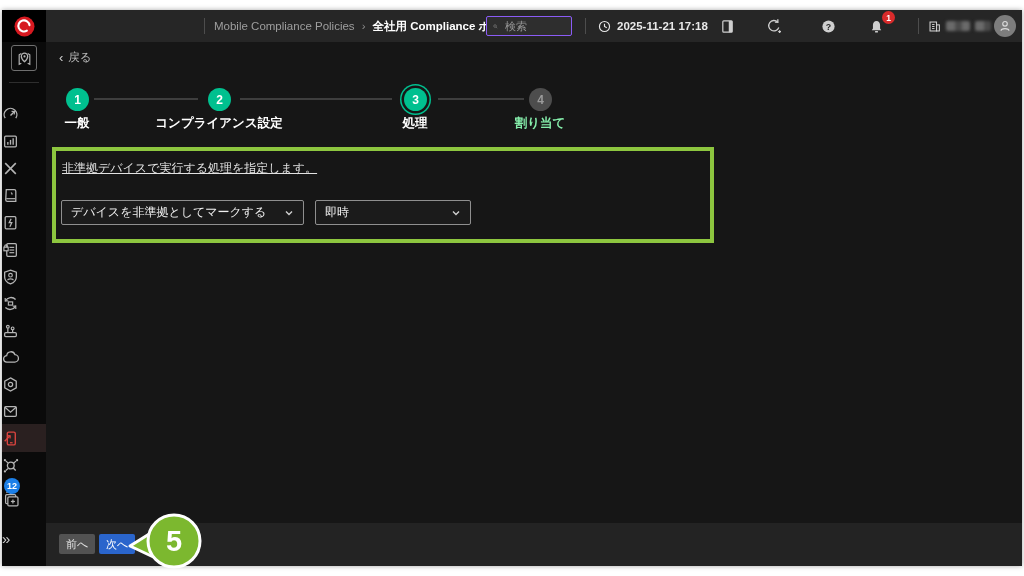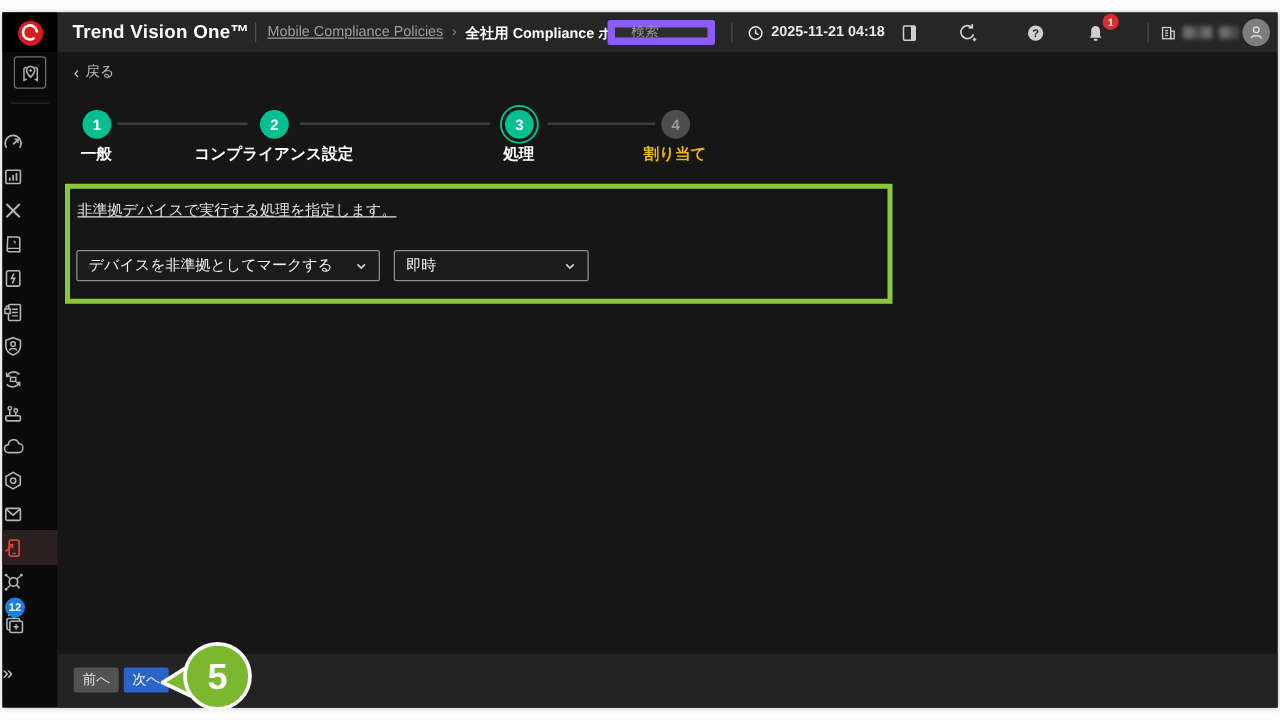--- a/index.html
+++ b/index.html
@@ -4,24 +4,24 @@
 <style>
   html,body{margin:0;padding:0;width:1024px;height:576px;background:#ffffff;overflow:hidden;
     font-family:"Liberation Sans","DejaVu Sans",sans-serif;}
   .window{position:absolute;left:2px;top:10px;width:1020px;height:556px;background:#161616;box-shadow:0 0 5px rgba(0,0,0,.35);}
   
   .header{position:absolute;top:0;left:0;right:0;height:32px;background:#262626;}
   .logo-block{position:absolute;left:0;top:0;width:44px;height:32px;background:#000;display:flex;align-items:center;justify-content:center;}
   .title{position:absolute;left:56px;top:0;height:32px;line-height:32px;color:#fff;font-size:15px;font-weight:bold;letter-spacing:.2px;}
   .hdiv{position:absolute;top:8px;width:1px;height:16px;background:#4d4d4d;}
   .breadcrumb{position:absolute;left:212px;top:0;height:32px;display:flex;align-items:center;gap:7px;font-size:11.5px;}
-  .bc-section{color:#9e9e9e;text-decoration:underline;}
+  .bc-section{color:#9e9e9e;}
   .bc-sep{color:#8a8a8a;}
   .bc-current{color:#fff;font-weight:bold;}
-  .searchbox{position:absolute;left:484px;top:6px;width:86px;height:20px;background:#2e2e2e;border:6px solid #8b5cf6;border-radius:2px;display:flex;align-items:center;padding:0 6px;gap:5px;box-sizing:border-box;}
+  .searchbox{position:absolute;left:484px;top:6px;width:86px;height:20px;background:#2e2e2e;border:1px solid #8b5cf6;border-radius:2px;display:flex;align-items:center;padding:0 6px;gap:5px;box-sizing:border-box;}
   .searchbox input{background:transparent;border:none;outline:none;color:#cfcfcf;font-size:11px;width:58px;font-family:inherit;}
   .searchbox input::placeholder{color:#9a9a9a;}
   .timegroup{position:absolute;left:596px;top:0;height:32px;display:flex;align-items:center;gap:6px;color:#e8e8e8;font-size:11.5px;font-weight:bold;}
   .hicon{position:absolute;top:0;height:32px;width:26px;display:flex;align-items:center;justify-content:center;cursor:pointer;}
   .badge-red{position:absolute;left:880px;top:1px;min-width:13px;height:13px;border-radius:7px;background:#d92b2b;color:#fff;font-size:8.5px;font-weight:bold;display:flex;align-items:center;justify-content:center;padding:0 2px;box-sizing:border-box;}
   .tenant{position:absolute;left:926px;top:0;height:32px;display:flex;align-items:center;gap:5px;}
   .redact{height:10px;border-radius:2px;background:repeating-linear-gradient(90deg,#6a6a6a 0 9px,#4b4b4b 9px 16px);filter:blur(1.6px);}
   .avatar{position:absolute;left:992px;top:5px;width:22px;height:22px;border-radius:50%;background:#7d7d7d;display:flex;align-items:center;justify-content:center;}
   
   .sidebar{position:absolute;left:0;top:32px;width:44px;bottom:0;background:#0a0a0a;}
@@ -32,21 +32,21 @@
   .addon-badge{position:absolute;left:2px;top:-7px;min-width:16px;height:16px;border-radius:8px;background:#1b7fe8;color:#fff;font-size:9px;font-weight:bold;display:flex;align-items:center;justify-content:center;padding:0 2px;box-sizing:border-box;z-index:2;}
   .expand{color:#cfcfcf;font-size:15px;letter-spacing:1px;}
   
   .main{position:absolute;left:44px;top:32px;right:0;bottom:0;background:#161616;}
   .back{position:absolute;left:13px;top:8px;color:#b9b9b9;font-size:11.5px;display:flex;align-items:center;gap:5px;cursor:pointer;}
   .back .chev{font-size:13px;color:#cfcfcf;}
   .step-circle{position:absolute;top:46px;width:23px;height:23px;border-radius:50%;background:#00c08f;color:#fff;font-size:12px;font-weight:bold;display:flex;align-items:center;justify-content:center;cursor:pointer;}
   .step-circle.current{box-shadow:0 0 0 2.5px #161616,0 0 0 4px #00c08f;}
   .step-circle.upcoming{background:#4d4d4d;color:#9b9b9b;}
   .step-label{position:absolute;top:73px;transform:translateX(-50%);color:#fff;font-size:12.5px;font-weight:bold;white-space:nowrap;}
-  .step-label.upcoming{color:#eab308;}
+  .step-label.upcoming{color:#86efac;}
   .step-line{position:absolute;top:56px;height:2px;background:#3e3e3e;}
   .annot-box{position:absolute;left:6px;top:105px;width:662px;height:96px;border:4px solid #8dc63f;box-sizing:border-box;pointer-events:none;z-index:3;}
   .instruction{position:absolute;left:16px;top:118px;color:#e2e2e2;font-size:12px;text-decoration:underline;}
   .dropdown{position:absolute;top:158px;height:25px;background:#1b1b1b;border:1px solid #8f8f8f;border-radius:2px;box-sizing:border-box;display:flex;align-items:center;justify-content:space-between;padding:0 9px;color:#f0f0f0;font-size:12px;cursor:pointer;}
   .suffix{position:absolute;left:437px;top:163px;color:#d6d6d6;font-size:12px;white-space:nowrap;}
   .footer-bar{position:absolute;left:0;right:0;top:481px;bottom:0;background:#232323;}
   .btn{position:absolute;top:492px;height:20px;line-height:20px;border:none;border-radius:2px;font-size:11px;padding:0 7px;cursor:pointer;font-family:inherit;}
   .btn-prev{left:13px;background:#525252;color:#e3e3e3;}
   .btn-next{left:53px;background:#2a65cc;color:#fff;}
   .annot-svg{position:absolute;left:60px;top:458px;z-index:5;pointer-events:none;}
@@ -57,41 +57,40 @@
 
 <div class="window">
 
   <div class="header">
     <div class="logo-block">
       <svg width="21" height="21" viewBox="0 0 21 21">
         <circle cx="10.5" cy="10.5" r="10" fill="#d71920"></circle>
         <path d="M15.5,9.2 a5.6,5.6 0 1 0 -2.6,5.5" stroke="#fff" stroke-width="2.1" fill="none" stroke-linecap="round"></path>
       </svg>
     </div>
-    <div class="title">Trend Vision One™</div>
     <div class="hdiv" style="left:202px"></div>
     <div class="breadcrumb">
       <span class="bc-section">Mobile Compliance Policies</span>
       <span class="bc-sep">›</span>
       <span class="bc-current">全社用 Compliance ポリシー</span>
     </div>
     <div class="searchbox">
       <svg width="11" height="11" viewBox="0 0 16 16">
         <circle cx="6.5" cy="6.5" r="4.2" fill="none" stroke="#9a9a9a" stroke-width="1.5"></circle>
         <line x1="9.8" y1="9.8" x2="13.5" y2="13.5" stroke="#9a9a9a" stroke-width="1.5"></line>
       </svg>
       <input type="text" placeholder="検索" style="">
     </div>
     <div class="hdiv" style="left:583px"></div>
     <div class="timegroup">
       <svg width="13" height="13" viewBox="0 0 16 16">
         <circle cx="8" cy="8" r="6.2" fill="none" stroke="#e8e8e8" stroke-width="1.4"></circle>
         <polyline points="8,4.5 8,8 10.8,9.5" fill="none" stroke="#e8e8e8" stroke-width="1.4"></polyline>
       </svg>
-      <span>2025-11-21 04:18</span>
+      <span>2025-11-21 17:18</span>
     </div>
     <div class="hicon" style="left:712px">
       <svg width="15" height="15" viewBox="0 0 16 16">
         <rect x="3" y="2" width="10" height="12" rx="1" fill="none" stroke="#cfcfcf" stroke-width="1.3"></rect>
         <line x1="10" y1="2" x2="10" y2="14" stroke="#cfcfcf" stroke-width="1.3"></line>
         <rect x="10" y="2" width="3" height="12" fill="#cfcfcf"></rect>
       </svg>
     </div>
     <div class="hicon" style="left:759px">
       <svg width="16" height="16" viewBox="0 0 16 16">

